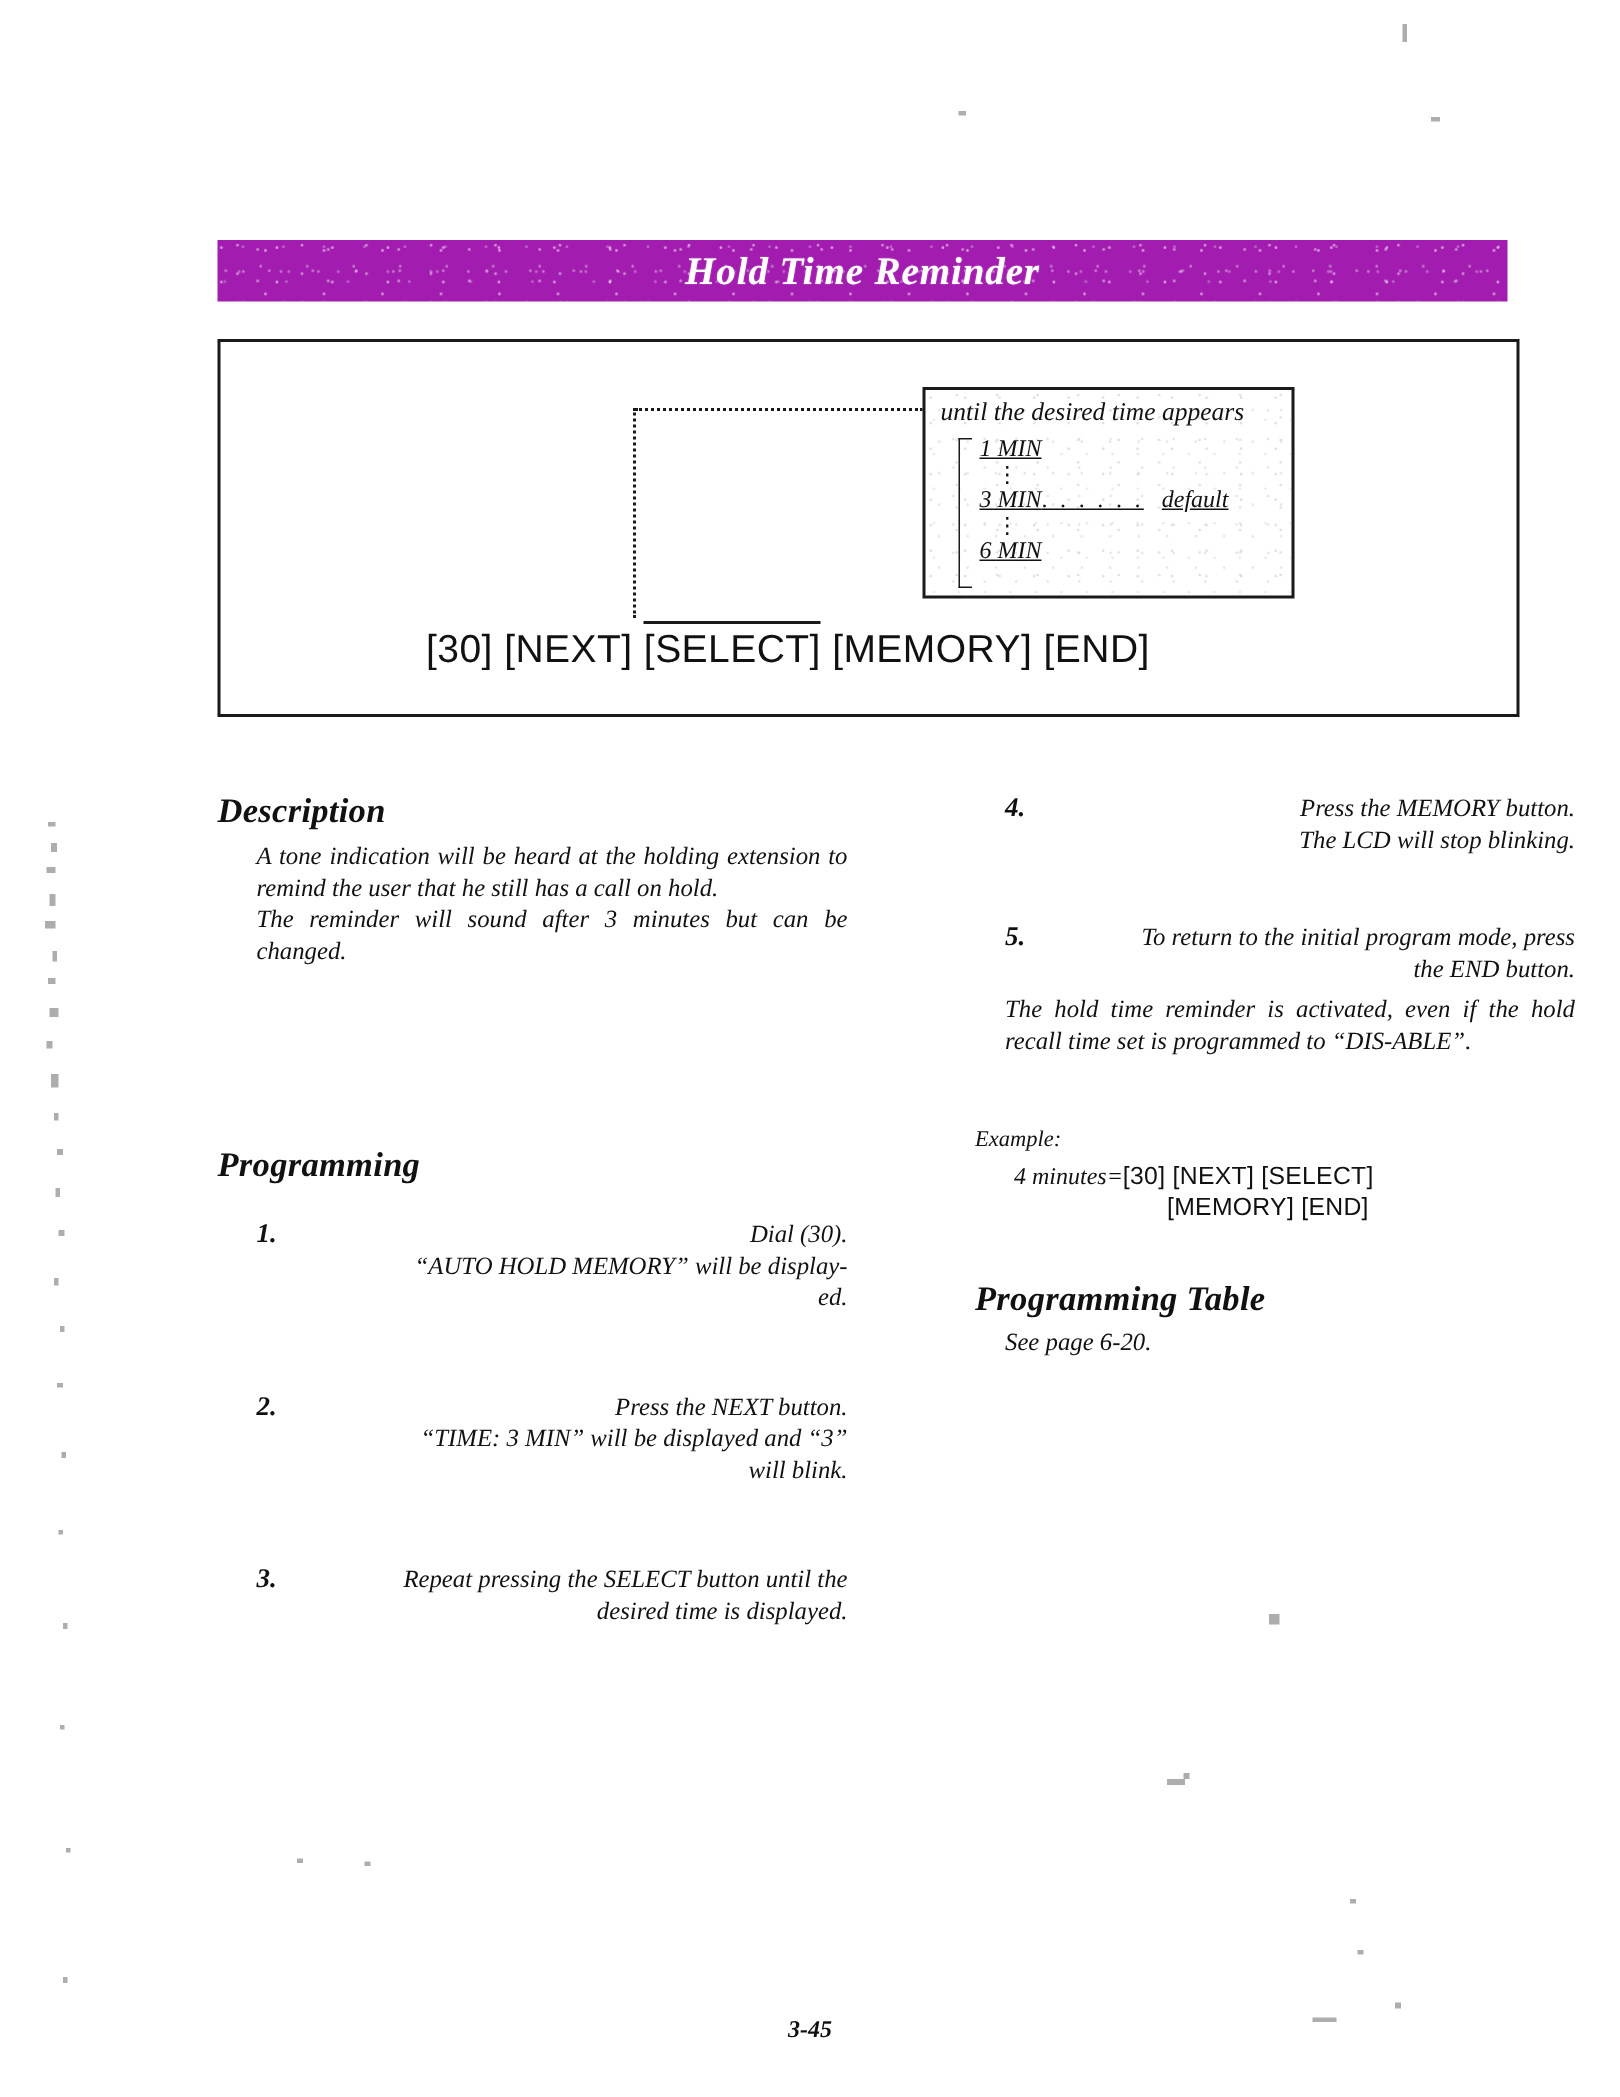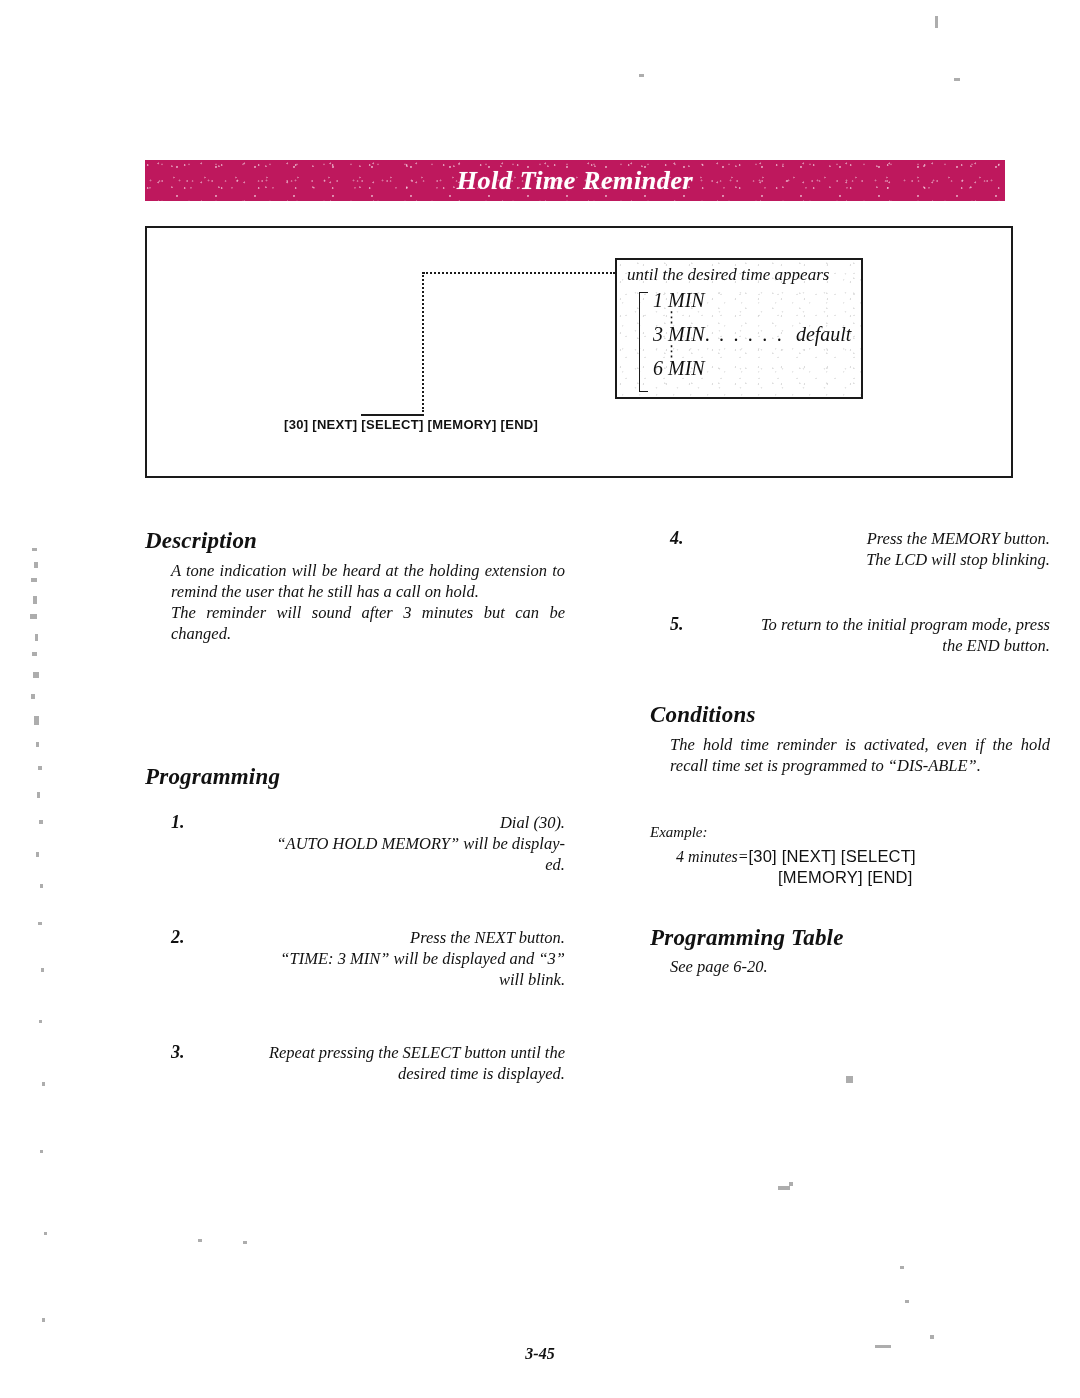--- a/index.html
+++ b/index.html
@@ -24,21 +24,21 @@
     pointer-events: none;
   }
 
   
   #banner {
     position: absolute;
     left: 145px;
     top: 160px;
     width: 860px;
     height: 41px;
-    background: #be185d;
+    background: #a21caf;
     overflow: hidden;
   }
   #banner .noise {
     position: absolute;
     inset: 0;
     background-image:
       radial-gradient(circle at 7% 22%, rgba(255,255,255,.55) 0.7px, transparent 1.2px),
       radial-gradient(circle at 19% 66%, rgba(255,255,255,.40) 0.7px, transparent 1.2px),
       radial-gradient(circle at 31% 18%, rgba(255,255,255,.50) 0.7px, transparent 1.2px),
       radial-gradient(circle at 44% 78%, rgba(255,255,255,.35) 0.7px, transparent 1.2px),
@@ -125,24 +125,25 @@
     top: 2px;
     width: 9px;
     height: 100px;
     border-left: 1.6px solid #1a1a1a;
     border-top: 1.6px solid #1a1a1a;
     border-bottom: 1.6px solid #1a1a1a;
     box-sizing: border-box;
   }
   .opt {
     font-style: italic;
-    font-size: 20px;
+    font-size: 16px;
     line-height: 20px;
     white-space: nowrap;
     height: 20px;
+    text-decoration: underline;
   }
   .vdots {
     font-style: normal;
     font-size: 15px;
     line-height: 14px;
     height: 14px;
     padding-left: 11px;
     letter-spacing: 0;
   }
   .opt .dotlead { letter-spacing: 2.2px; font-style: normal; }
@@ -165,24 +166,23 @@
     height: 140px;
     border-left: 2px dotted #1a1a1a;
   }
 
   
   #key-sequence {
     position: absolute;
     left: 284px;
     top: 417px;
     font-family: "Liberation Sans", sans-serif;
-    font-size: 13px;
+    font-size: 26px;
     letter-spacing: .3px;
     white-space: nowrap;
-    font-weight: bold;
   }
   #key-sequence .ovl {
     border-top: 2px solid #1a1a1a;
     padding-top: 1px;
   }
 
   
   .col { position: absolute; }
   #col-left  { left: 145px; top: 528px; width: 420px; }
   #col-right { left: 650px; top: 528px; width: 400px; }
@@ -378,21 +378,20 @@
       <span class="line">The  LCD  will  stop  blinking.</span>
     </div>
 
     <div class="step" style="margin-top:44px;">
       <span class="num">5.</span>
       <span class="line">To return to the initial program mode, press</span>
       <span class="line">the  END  button.</span>
     </div>
   </div>
 
-  <h2 class="sec" style="margin-top:46px;">Conditions</h2>
   <div class="indent-sm" style="margin-top:6px;">
     <p class="para">The hold time reminder is activated, even if the hold recall time set is programmed to “DIS-ABLE”.</p>
   </div>
 
   <div style="margin-top:48px;">
     <div class="ex-label">Example:</div>
     <div class="ex-row" style="margin-top:6px;">
       <span>4  minutes=</span><span class="mono-keys">[30]  [NEXT]  [SELECT]</span>
     </div>
     <div class="ex-row ex-row2" style="margin-top:2px;">

